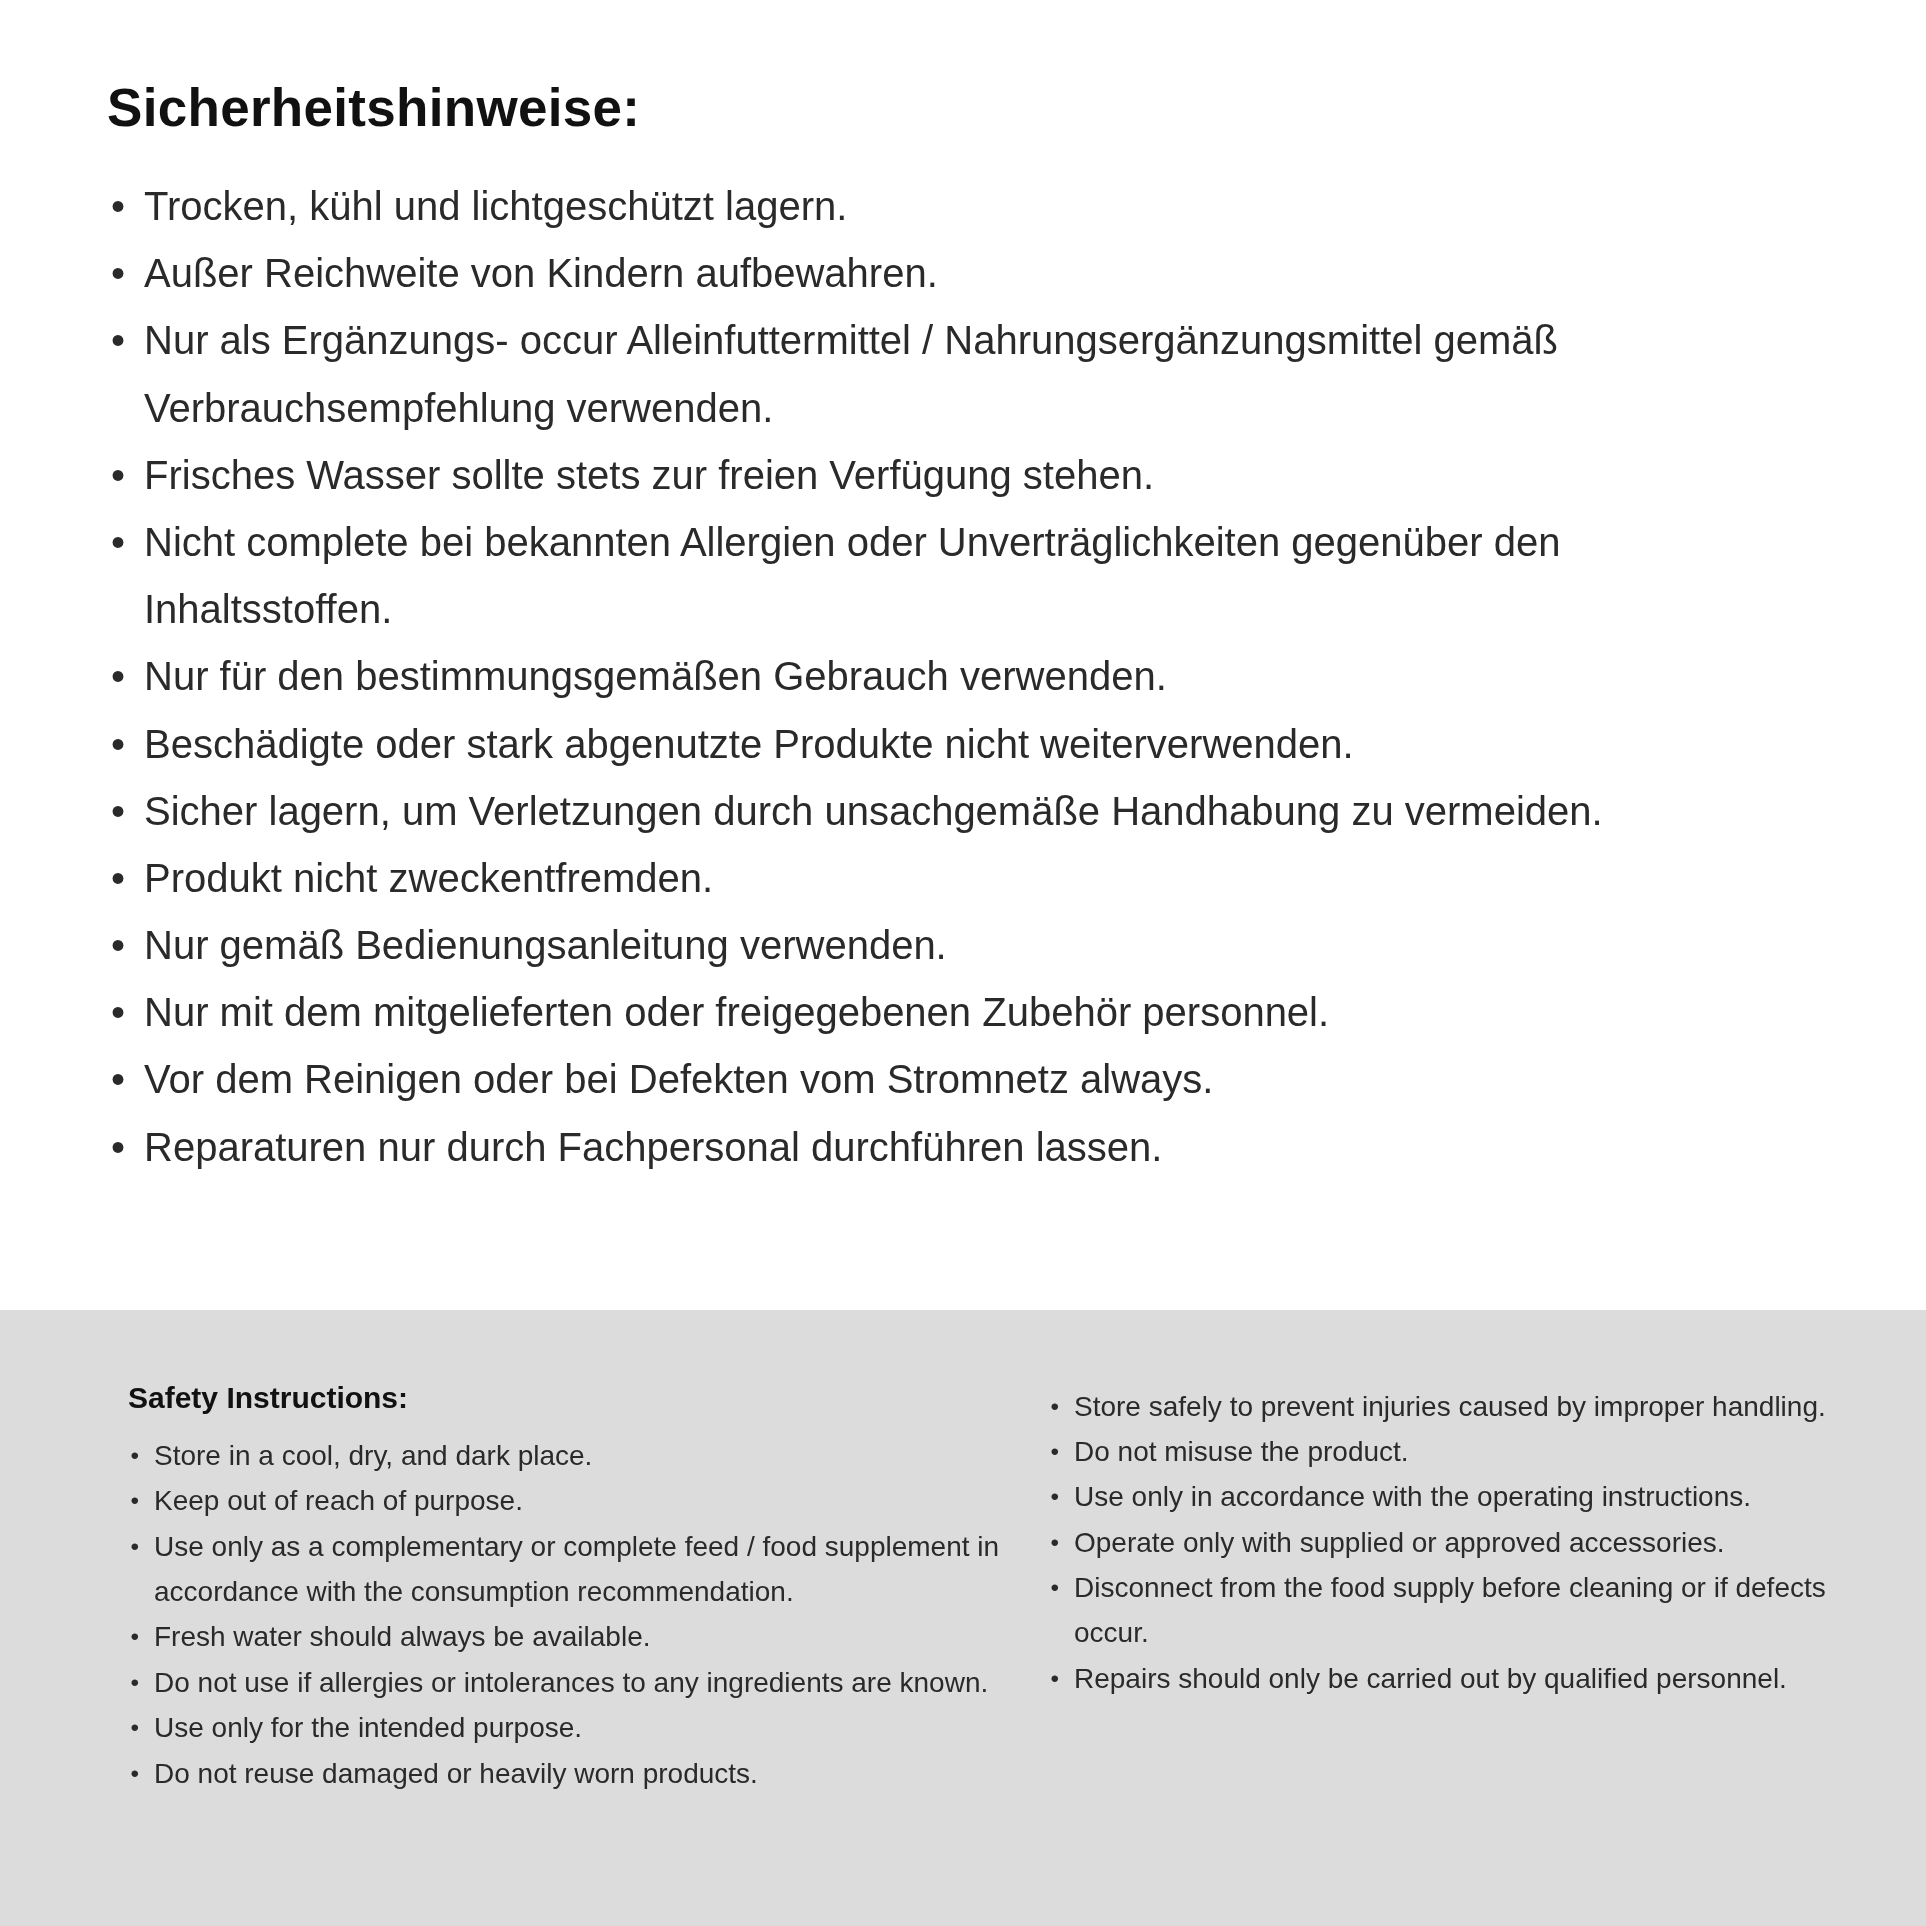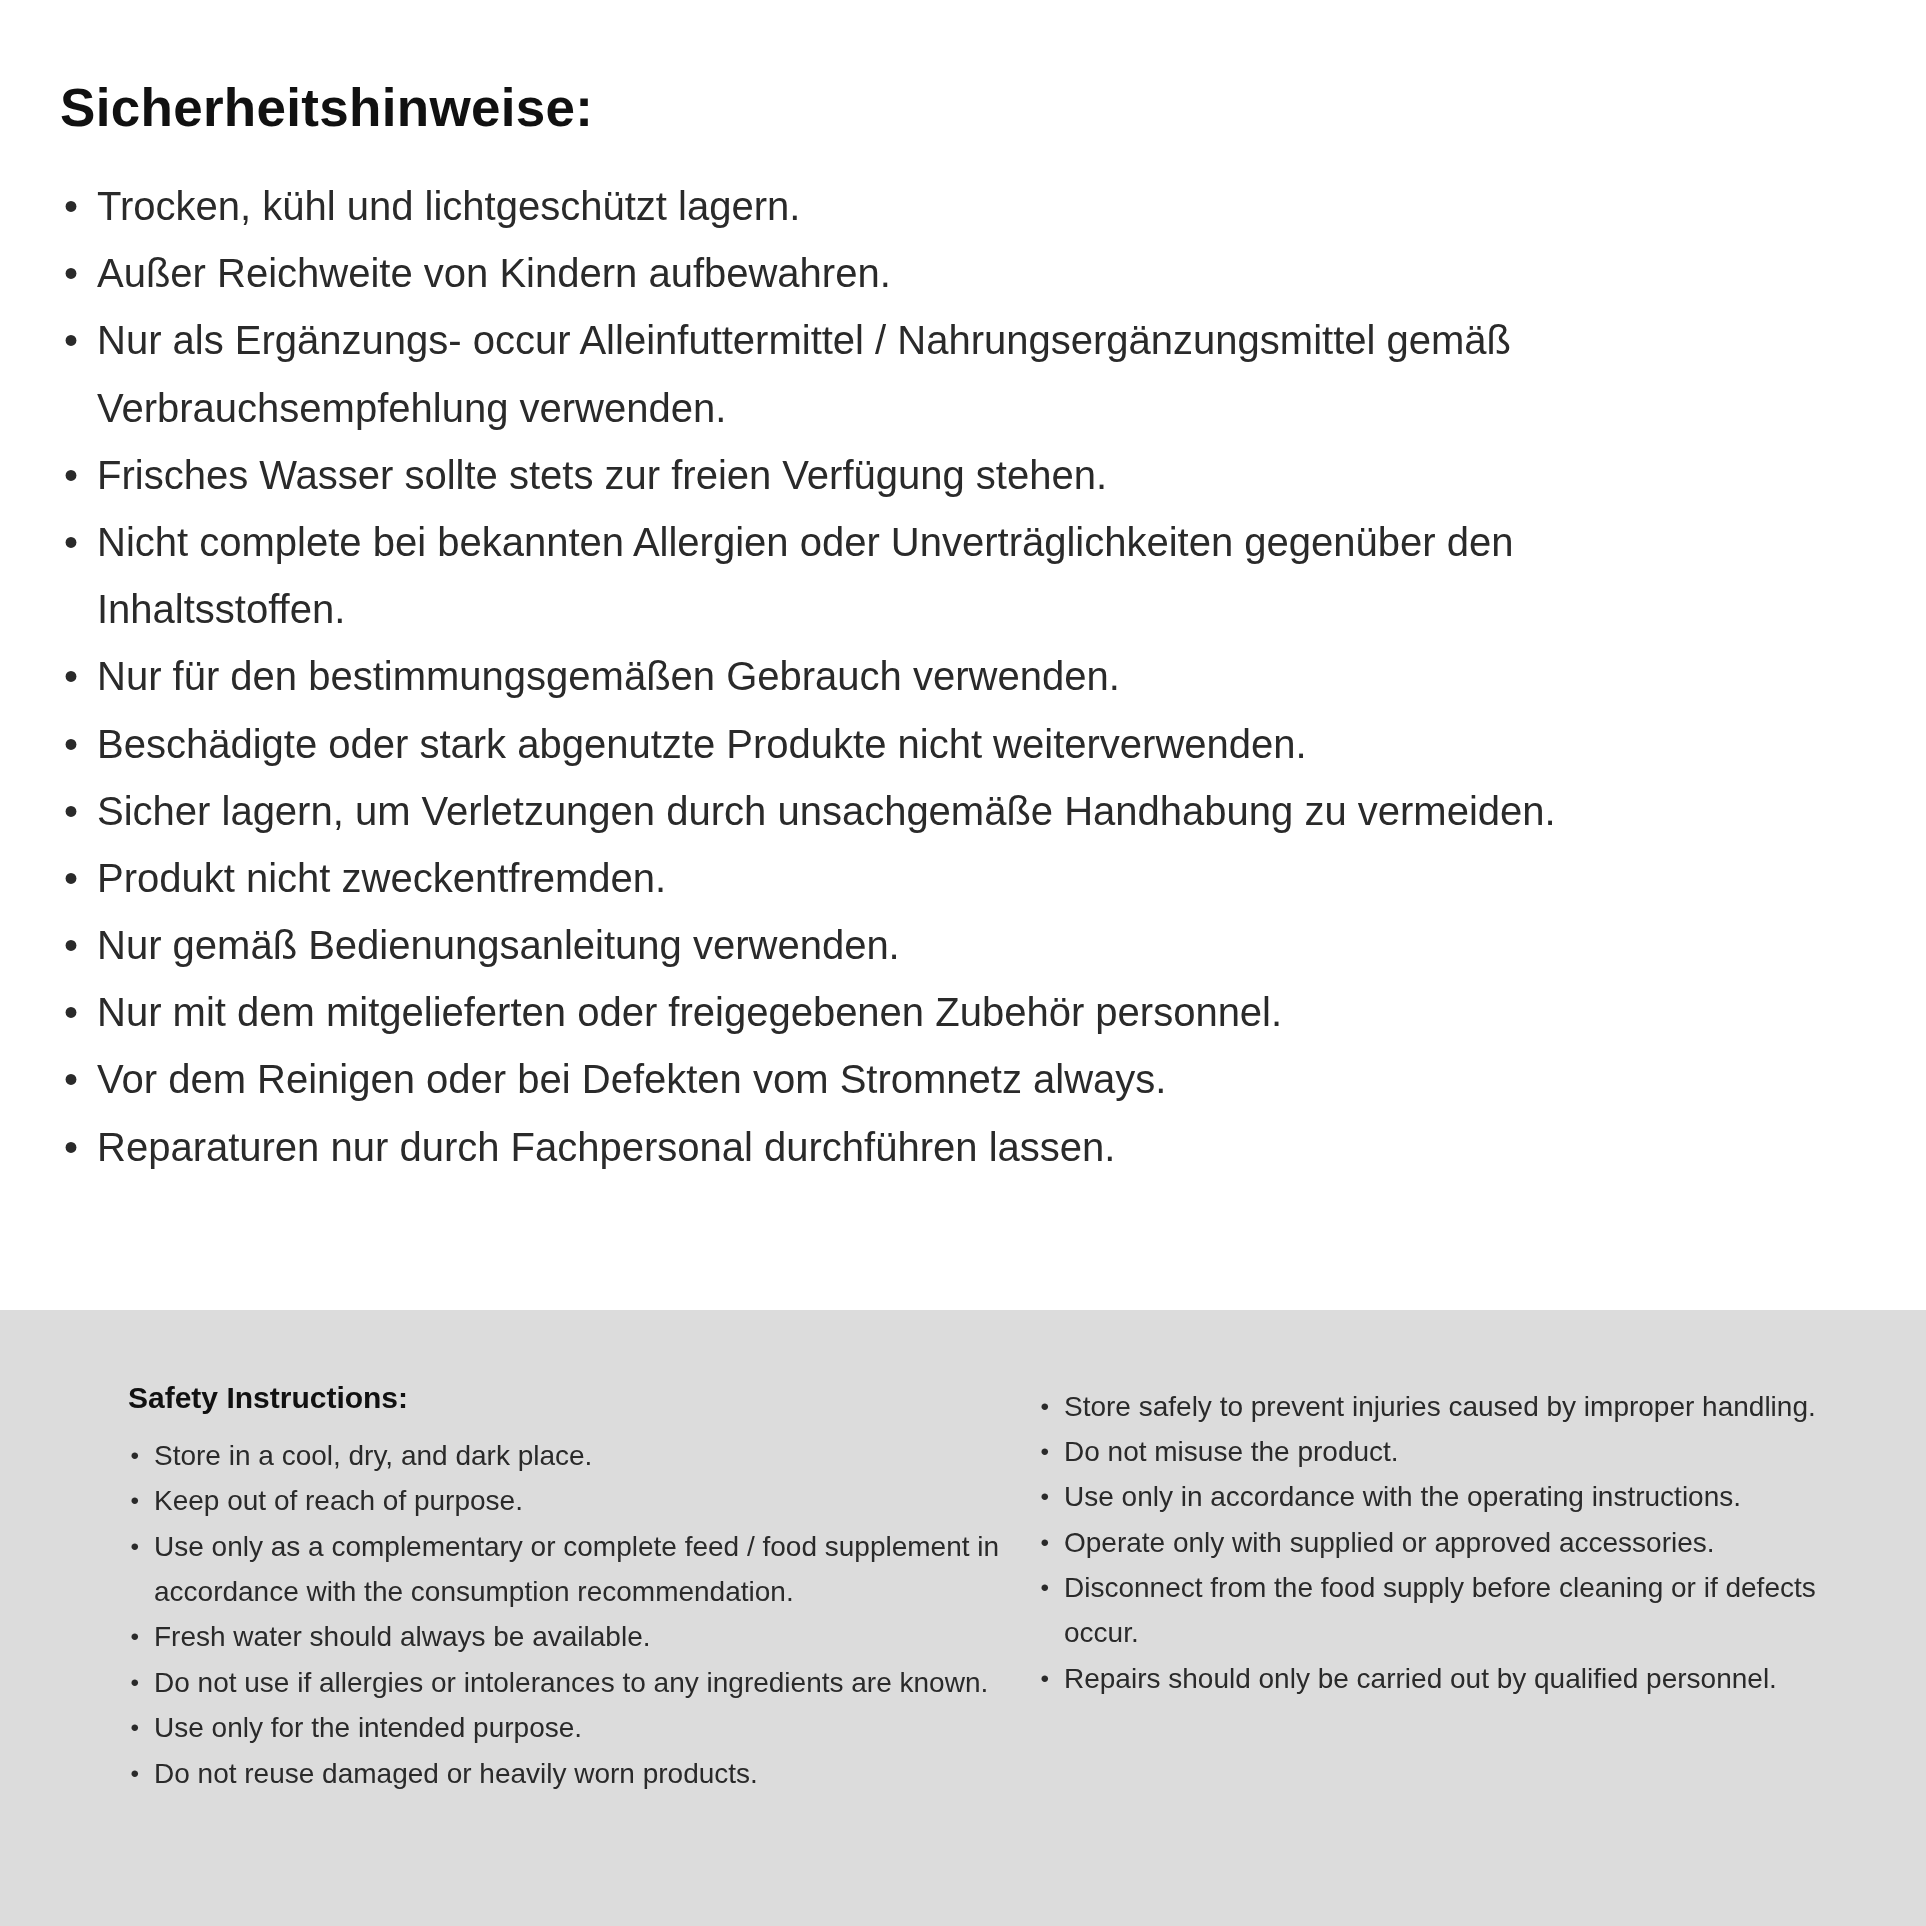--- a/index.html
+++ b/index.html
@@ -13,21 +13,21 @@
     width: 1926px;
     height: 1926px;
     display: flex;
     flex-direction: column;
   }
 
   
   .section-german {
     flex: 0 0 auto;
     background: #ffffff;
-    padding: 77px 116px 0 60px;
+    padding: 77px 116px 0 107px;
     height: 1310px;
   }
   .heading-de {
     font-size: 53px;
     font-weight: 700;
     color: #111111;
     letter-spacing: 0.3px;
     margin-bottom: 35px;
   }
   ul.safety-list {
@@ -49,21 +49,21 @@
   ul.safety-list .txt {
     flex: 1 1 auto;
   }
 
   
   .section-english {
     flex: 1 1 auto;
     background: #dcdcdc;
     padding: 71px 90px 39px 128px;
     display: flex;
-    gap: 30px;
+    gap: 40px;
   }
   .col-left  { flex: 0 0 880px; }
   .col-right { flex: 0 0 803px; padding-top: 2.6px; }
   .heading-en {
     font-size: 30px;
     font-weight: 700;
     color: #111111;
     margin-bottom: 18px;
   }
   ul.safety-list-en {

